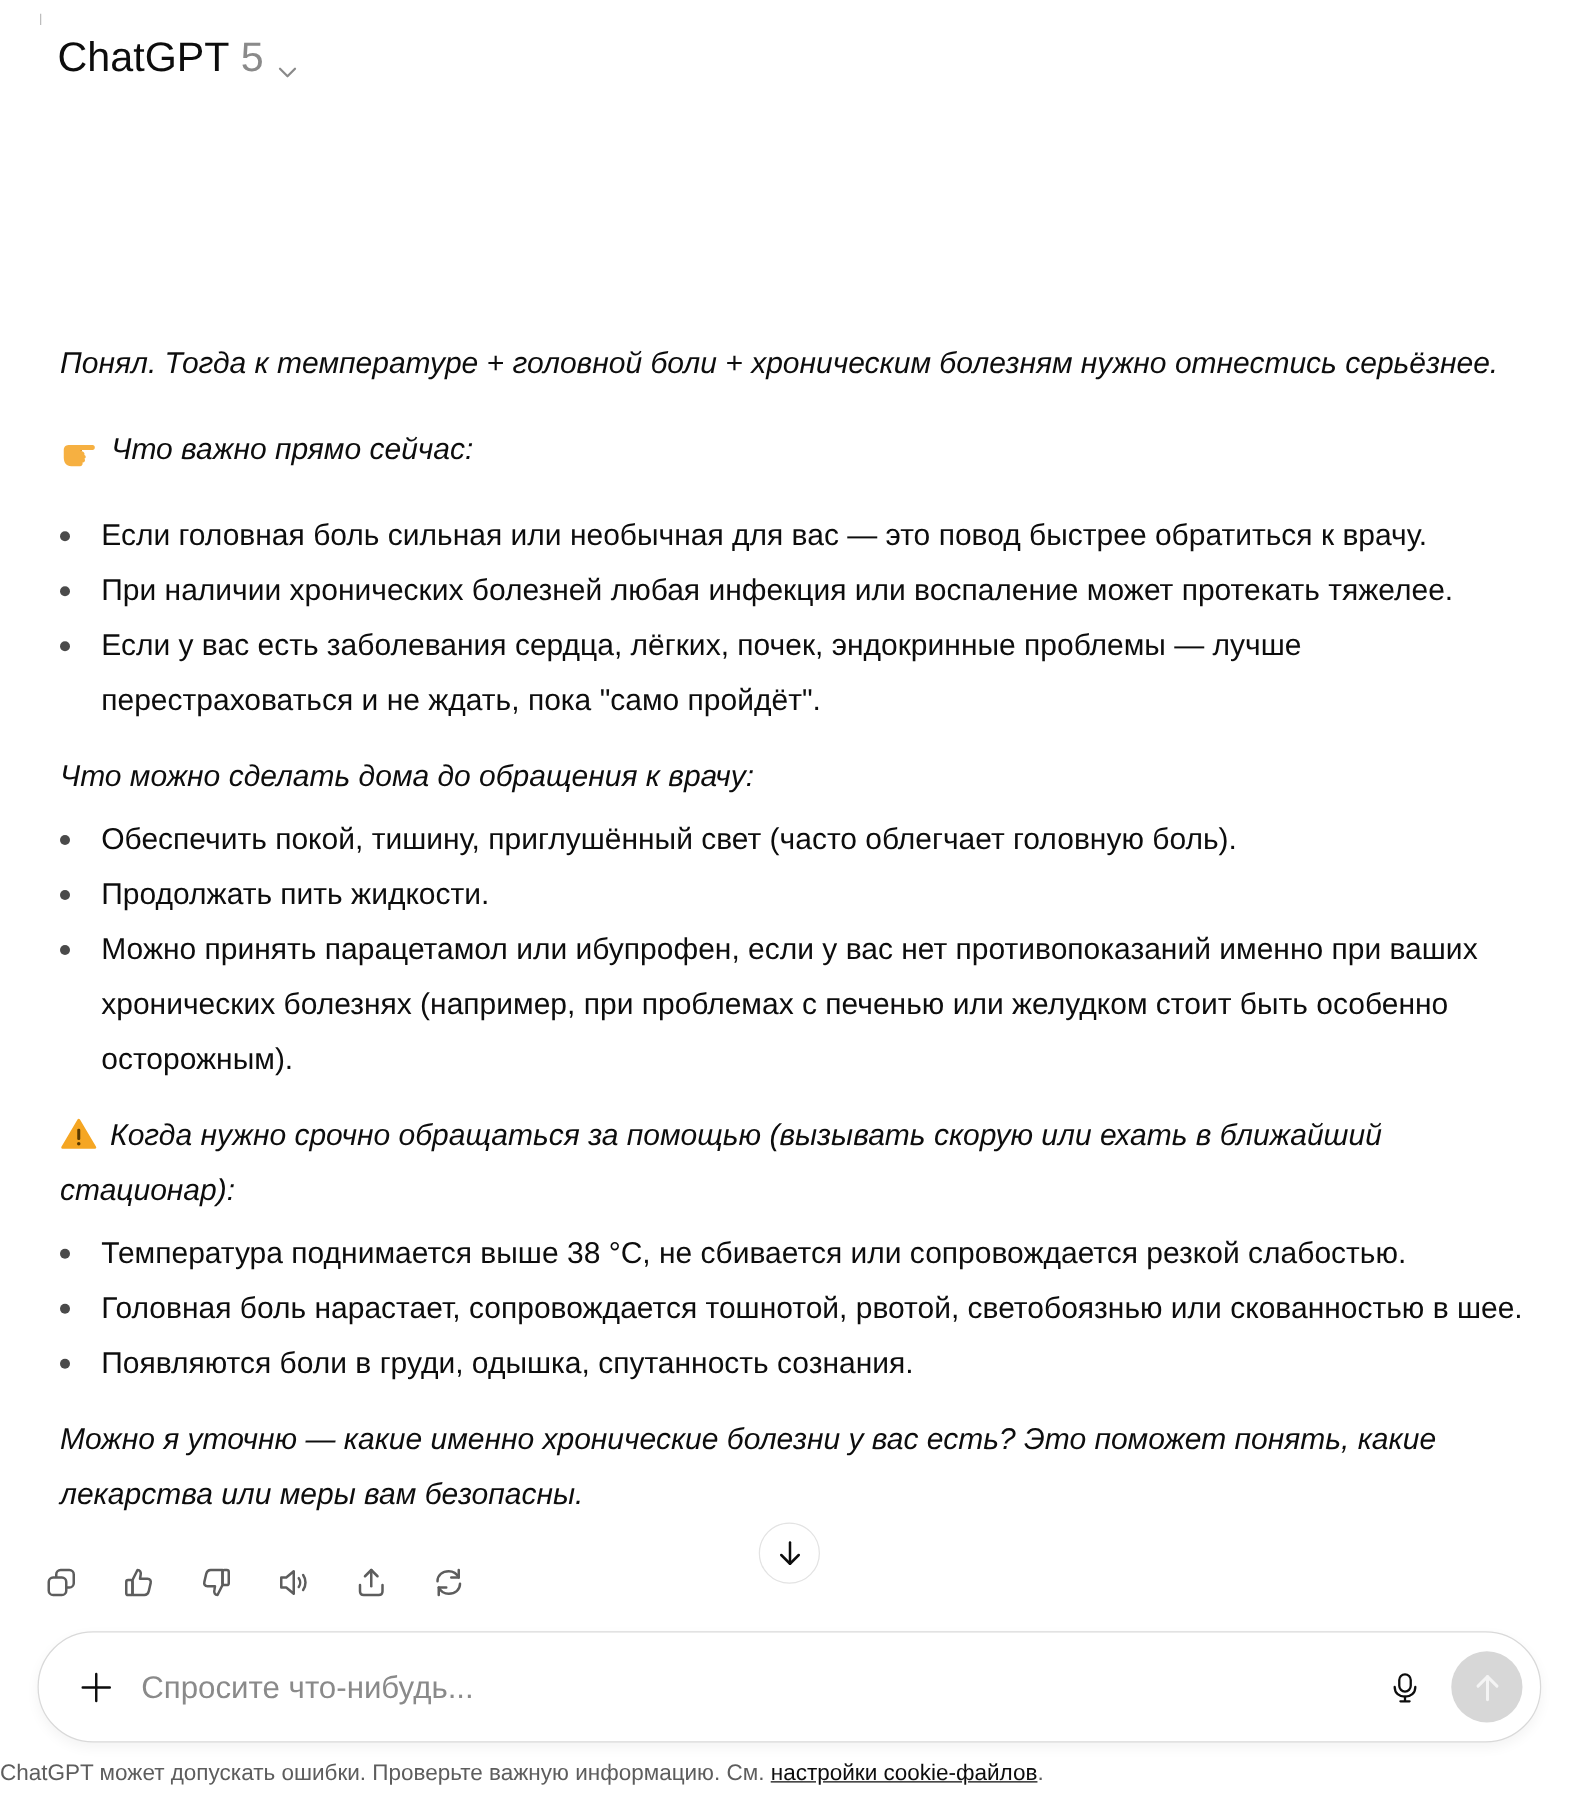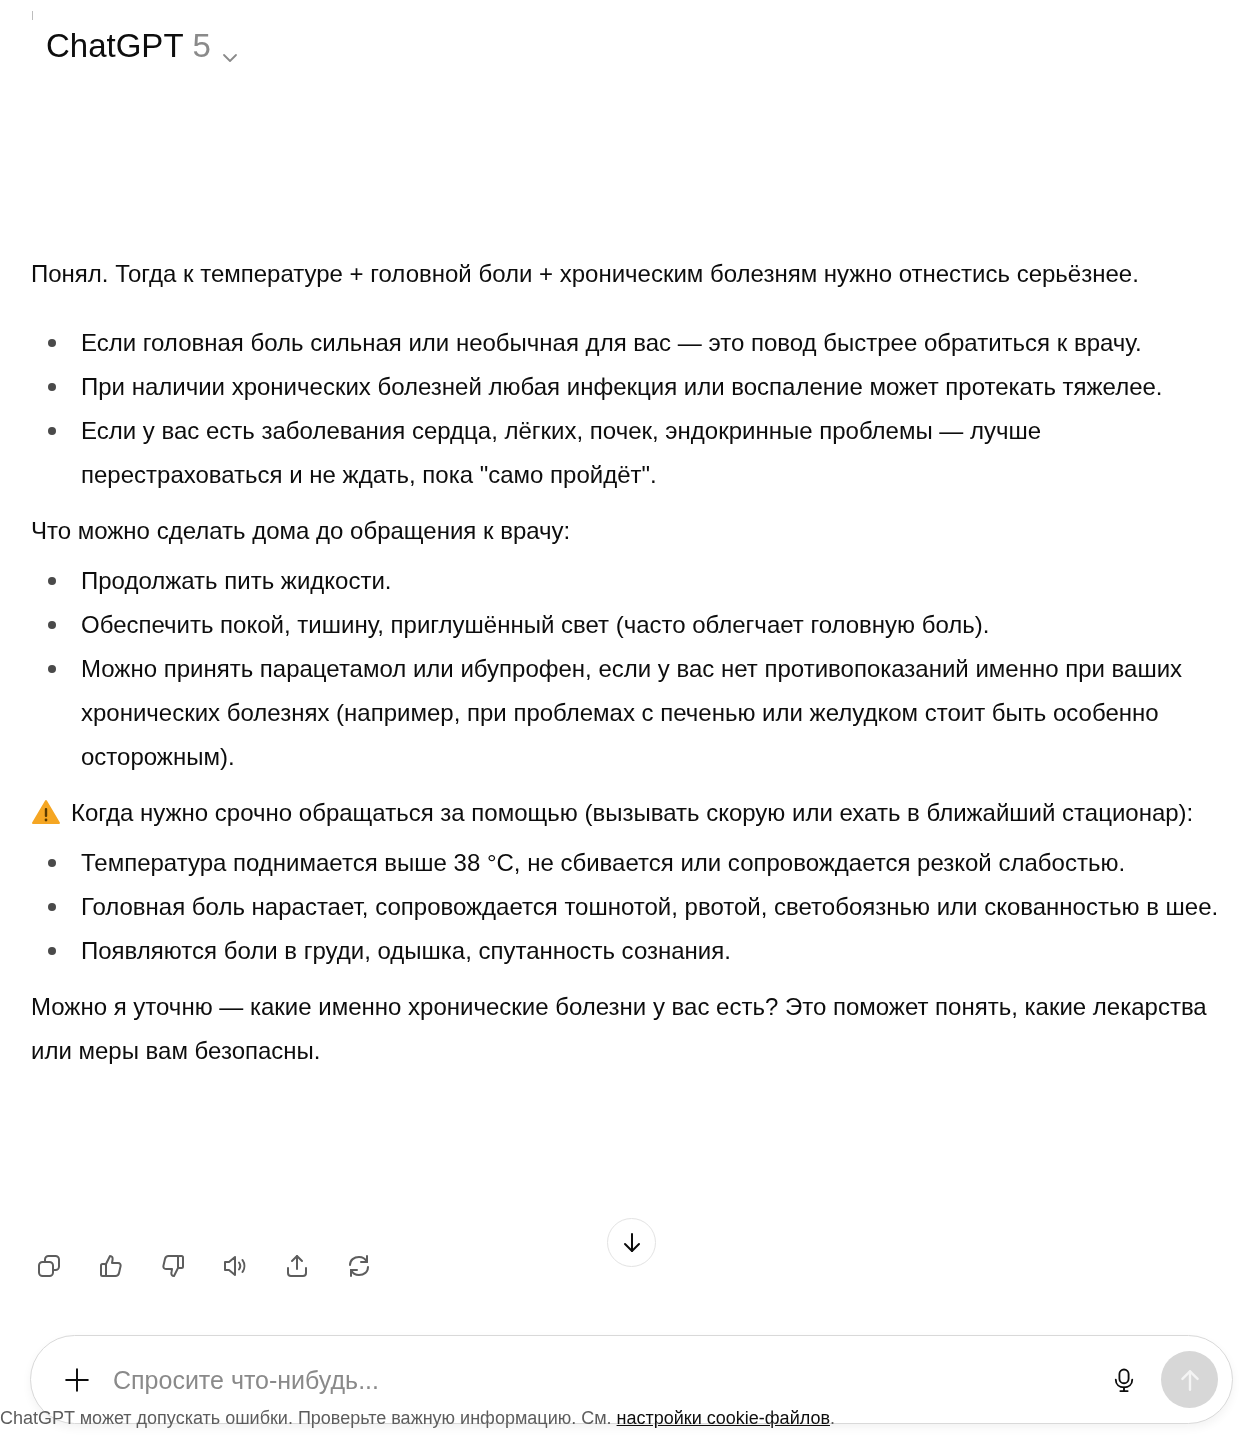--- a/index.html
+++ b/index.html
@@ -21,21 +21,21 @@
 
     
     .user-bubble {
       position: absolute; right: 28px; top: 127px; height: 56px;
       background: #f3f3f3; border-radius: 28px; padding: 0 25px;
       display: flex; align-items: center; font-size: 24px; color: #0d0d0d;
     }
 
     
     .assistant { position: absolute; left: 31px; top: 252px; width: 1190px; font-size: 24px; line-height: 44px; color: #0d0d0d; }
-    .para { margin: 0; }
+    .para { margin: 17px; font-style: italic; }
     .p-intro { margin-bottom: 25px; }
     .p-head { margin-bottom: 25px; display: flex; align-items: center; }
     .emoji { display: inline-block; width: 30px; height: 26px; margin-right: 11px; vertical-align: middle; }
     ul.list { list-style: none; margin: 0 0 12px 0; }
     ul.list li { position: relative; padding-left: 50px; }
     ul.list li::before {
       content: ""; position: absolute; left: 17px; top: 18px; width: 8px; height: 8px;
       border-radius: 50%; background: #4a4a4a;
     }
     .p-sub { margin-bottom: 6px; }
@@ -55,21 +55,20 @@
       position: absolute; left: 607px; top: 1218px; width: 49px; height: 49px;
       border-radius: 50%; border: 1.5px solid #e3e3e3; background: #fff;
       display: flex; align-items: center; justify-content: center; cursor: pointer;
     }
 
     
     .composer {
       position: absolute; left: 30px; top: 1305px; width: 1203px; height: 89px;
       border: 1px solid #d9d9d9; border-radius: 45px; background: #fff;
       box-shadow: 0 4px 10px rgba(0,0,0,0.05);
-      margin-top: 30px;
     }
     .plus-btn { position: absolute; left: 30px; top: 28px; width: 32px; height: 32px; display: flex; align-items: center; justify-content: center; cursor: pointer; }
     .composer-input {
       position: absolute; left: 82px; top: 20px; width: 960px; height: 48px;
       border: none; outline: none; font-size: 25px; color: #0d0d0d; background: transparent;
       font-family: "Liberation Sans", "DejaVu Sans", sans-serif;
     }
     .composer-input::placeholder { color: #8a8a8a; }
     .mic-btn { position: absolute; left: 1076px; top: 26px; width: 34px; height: 36px; display: flex; align-items: center; justify-content: center; cursor: pointer; }
     .send-btn {
@@ -98,32 +97,41 @@
       <svg viewBox="0 0 18 18" width="18" height="18">
           <path d="M3 6 L9 12 L15 6" fill="none" stroke="#8a8a8a" stroke-width="1.8" stroke-linecap="round" stroke-linejoin="round"></path>
         </svg>
     </span>
   </div>
 
 
   <div class="assistant">
     <p class="para p-intro">Понял. Тогда к температуре + головной боли + хроническим болезням нужно отнестись серьёзнее.</p>
 
+    <p class="para p-head">
+      <span class="emoji">
+        <svg viewBox="0 0 30 26" width="30" height="26">
+          <path d="M3 10 C3 7 5 6 8 6 L26 6 C28.5 6 28.5 10 26 10 L17 10 L17 11 C19 11 20 12.5 19.5 14 C21 14.5 21 16.5 19.5 17 C20.5 18 20 20 18 20 C18.5 21.5 17.5 23 16 23 L9 23 C5 23 3 20 3 16 Z" fill="#f6b041"></path>
+          <path d="M17 10 L17 11" stroke="#d98a1c" stroke-width="1"></path>
+        </svg>
+      </span>
+      <span>Что важно прямо сейчас:</span>
+    </p>
 
     <ul class="list">
       <li>Если головная боль сильная или необычная для вас — это повод быстрее обратиться к врачу.</li>
       <li>При наличии хронических болезней любая инфекция или воспаление может протекать тяжелее.</li>
       <li>Если у вас есть заболевания сердца, лёгких, почек, эндокринные проблемы — лучше перестраховаться и не ждать, пока "само пройдёт".</li>
     </ul>
 
     <p class="para p-sub">Что можно сделать дома до обращения к врачу:</p>
 
     <ul class="list">
+      <li>Обеспечить покой, тишину, приглушённый свет (часто облегчает головную боль).</li>
       <li>Продолжать пить жидкости.</li>
-      <li>Обеспечить покой, тишину, приглушённый свет (часто облегчает головную боль).</li>
       <li>Можно принять парацетамол или ибупрофен, если у вас нет противопоказаний именно при ваших хронических болезнях (например, при проблемах с печенью или желудком стоит быть особенно осторожным).</li>
     </ul>
 
     <p class="para p-warn">
       <span class="warn-icon">
         <svg viewBox="0 0 30 26" width="30" height="26">
           <path d="M15 2 L28 24 L2 24 Z" fill="#f5a623" stroke="#f5a623" stroke-width="2" stroke-linejoin="round"></path>
           <rect x="13.8" y="9" width="2.4" height="9" rx="1" fill="#5a3a00"></rect>
           <circle cx="15" cy="21" r="1.4" fill="#5a3a00"></circle>
         </svg>

